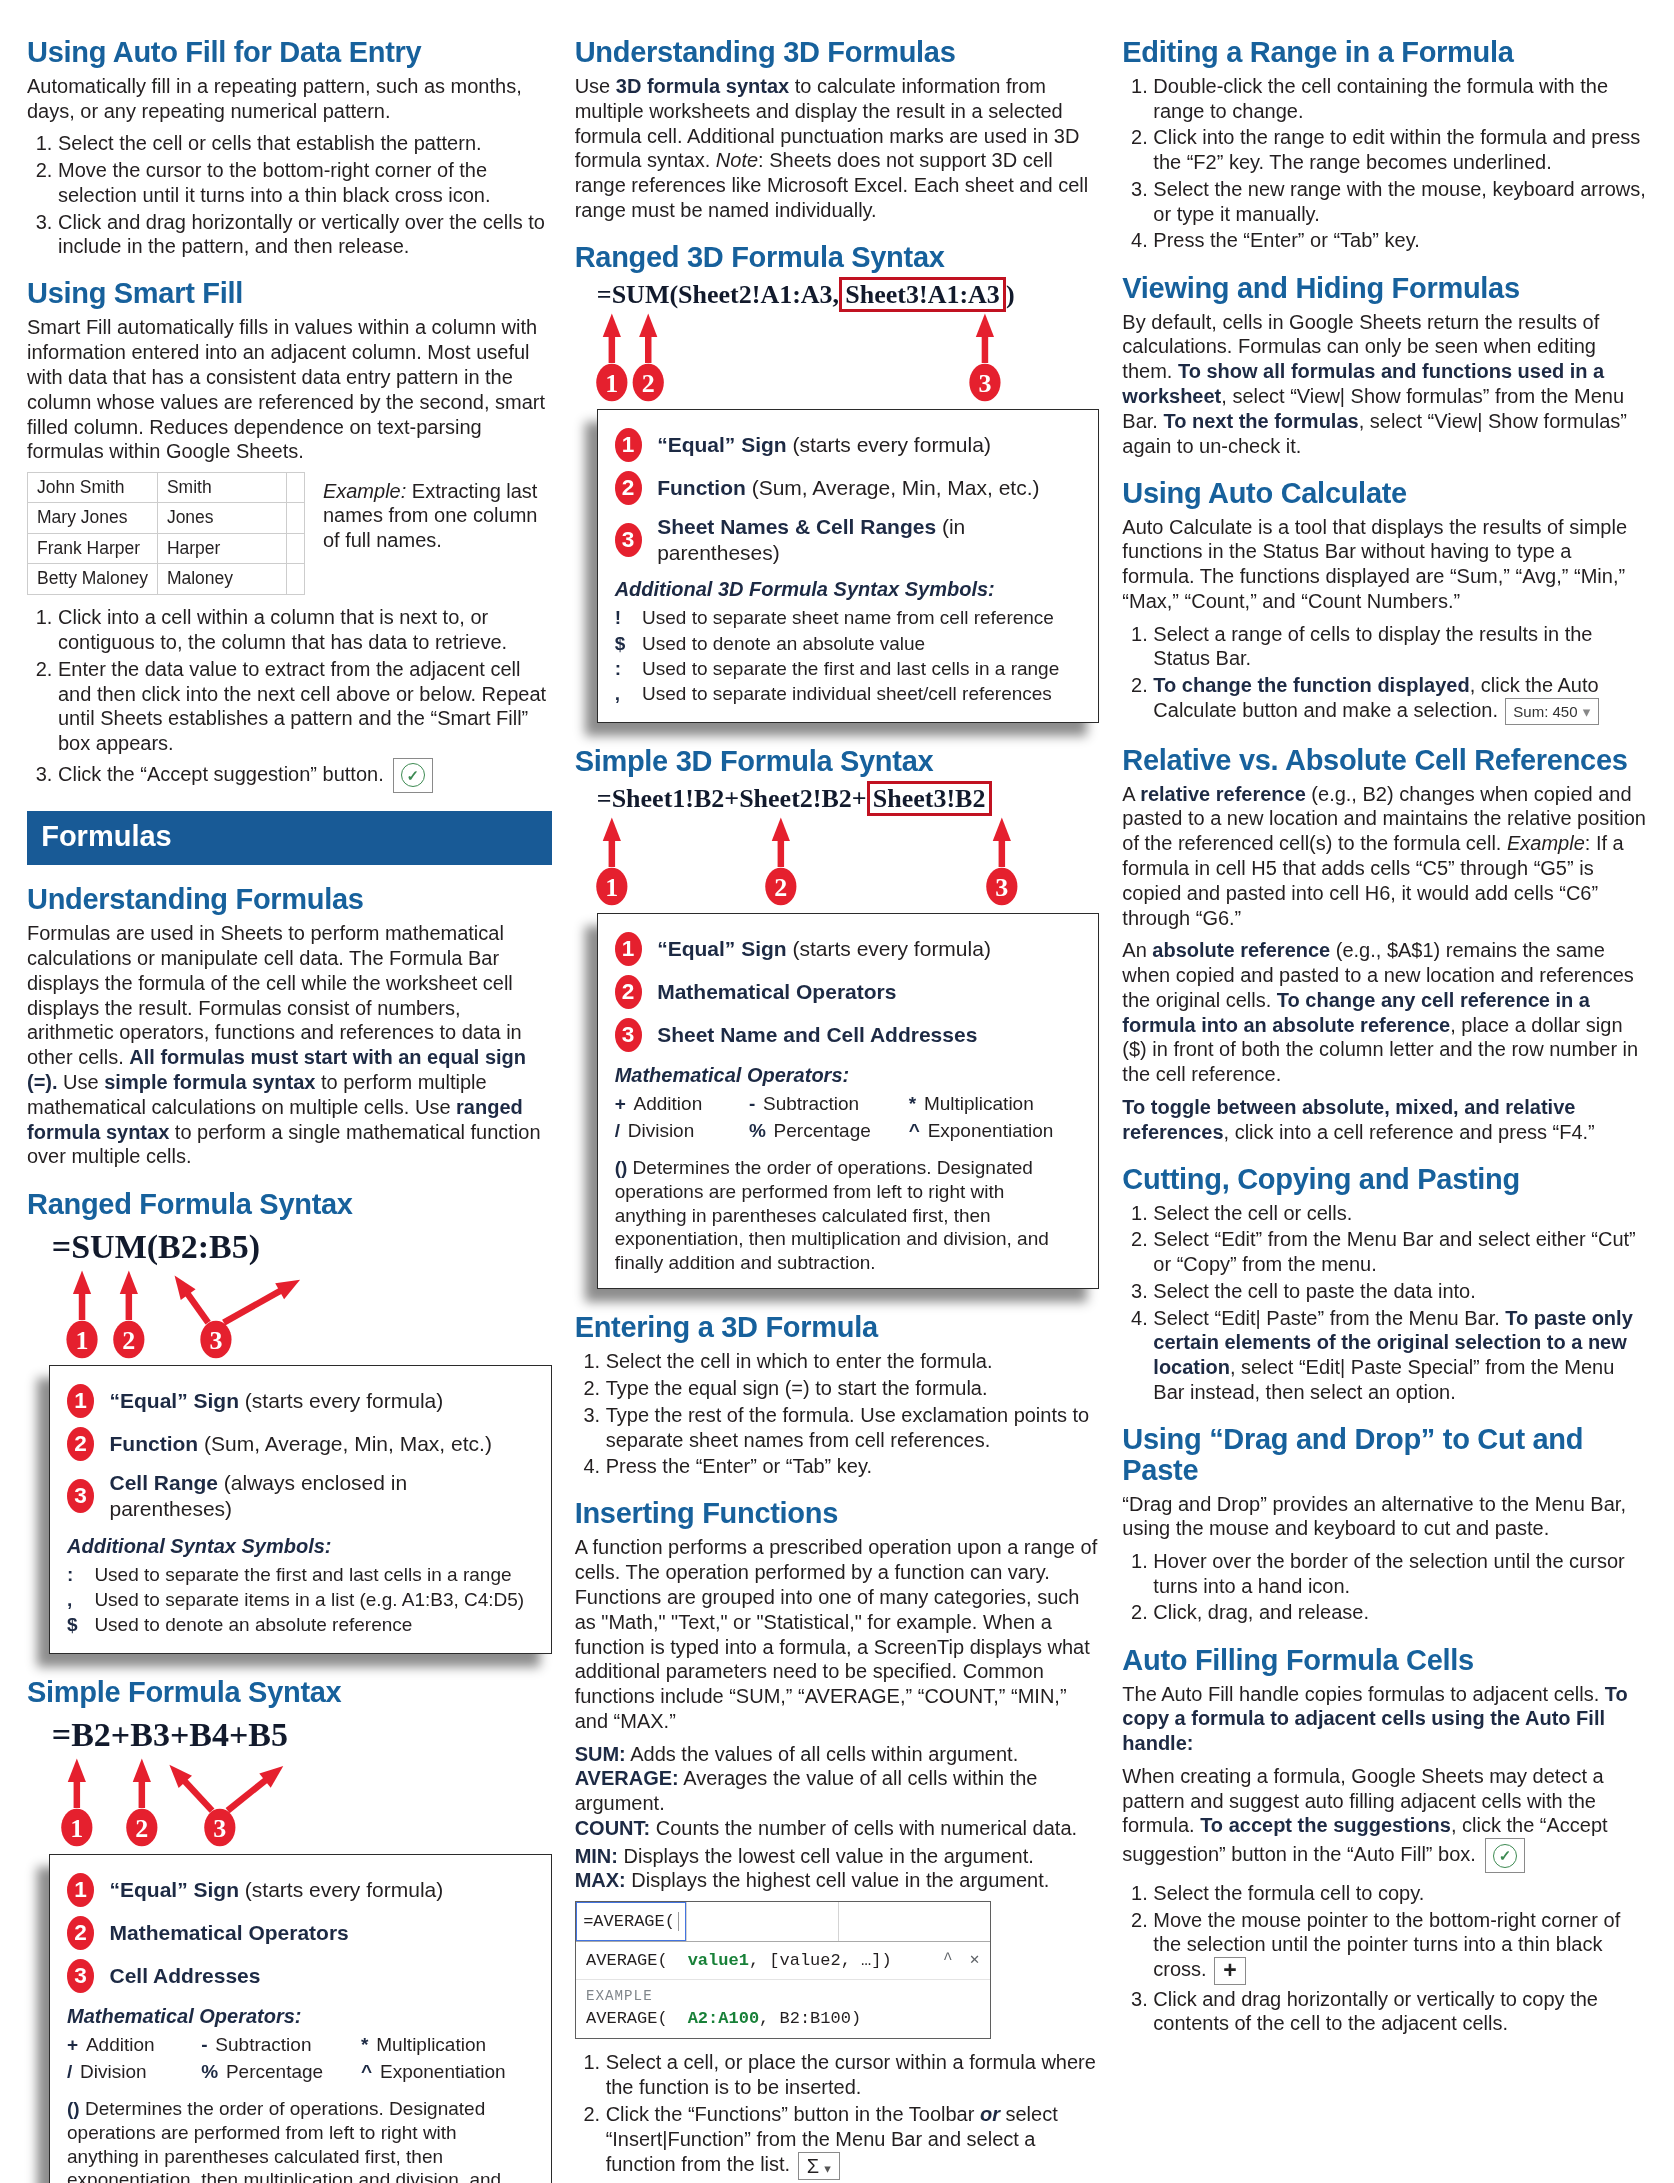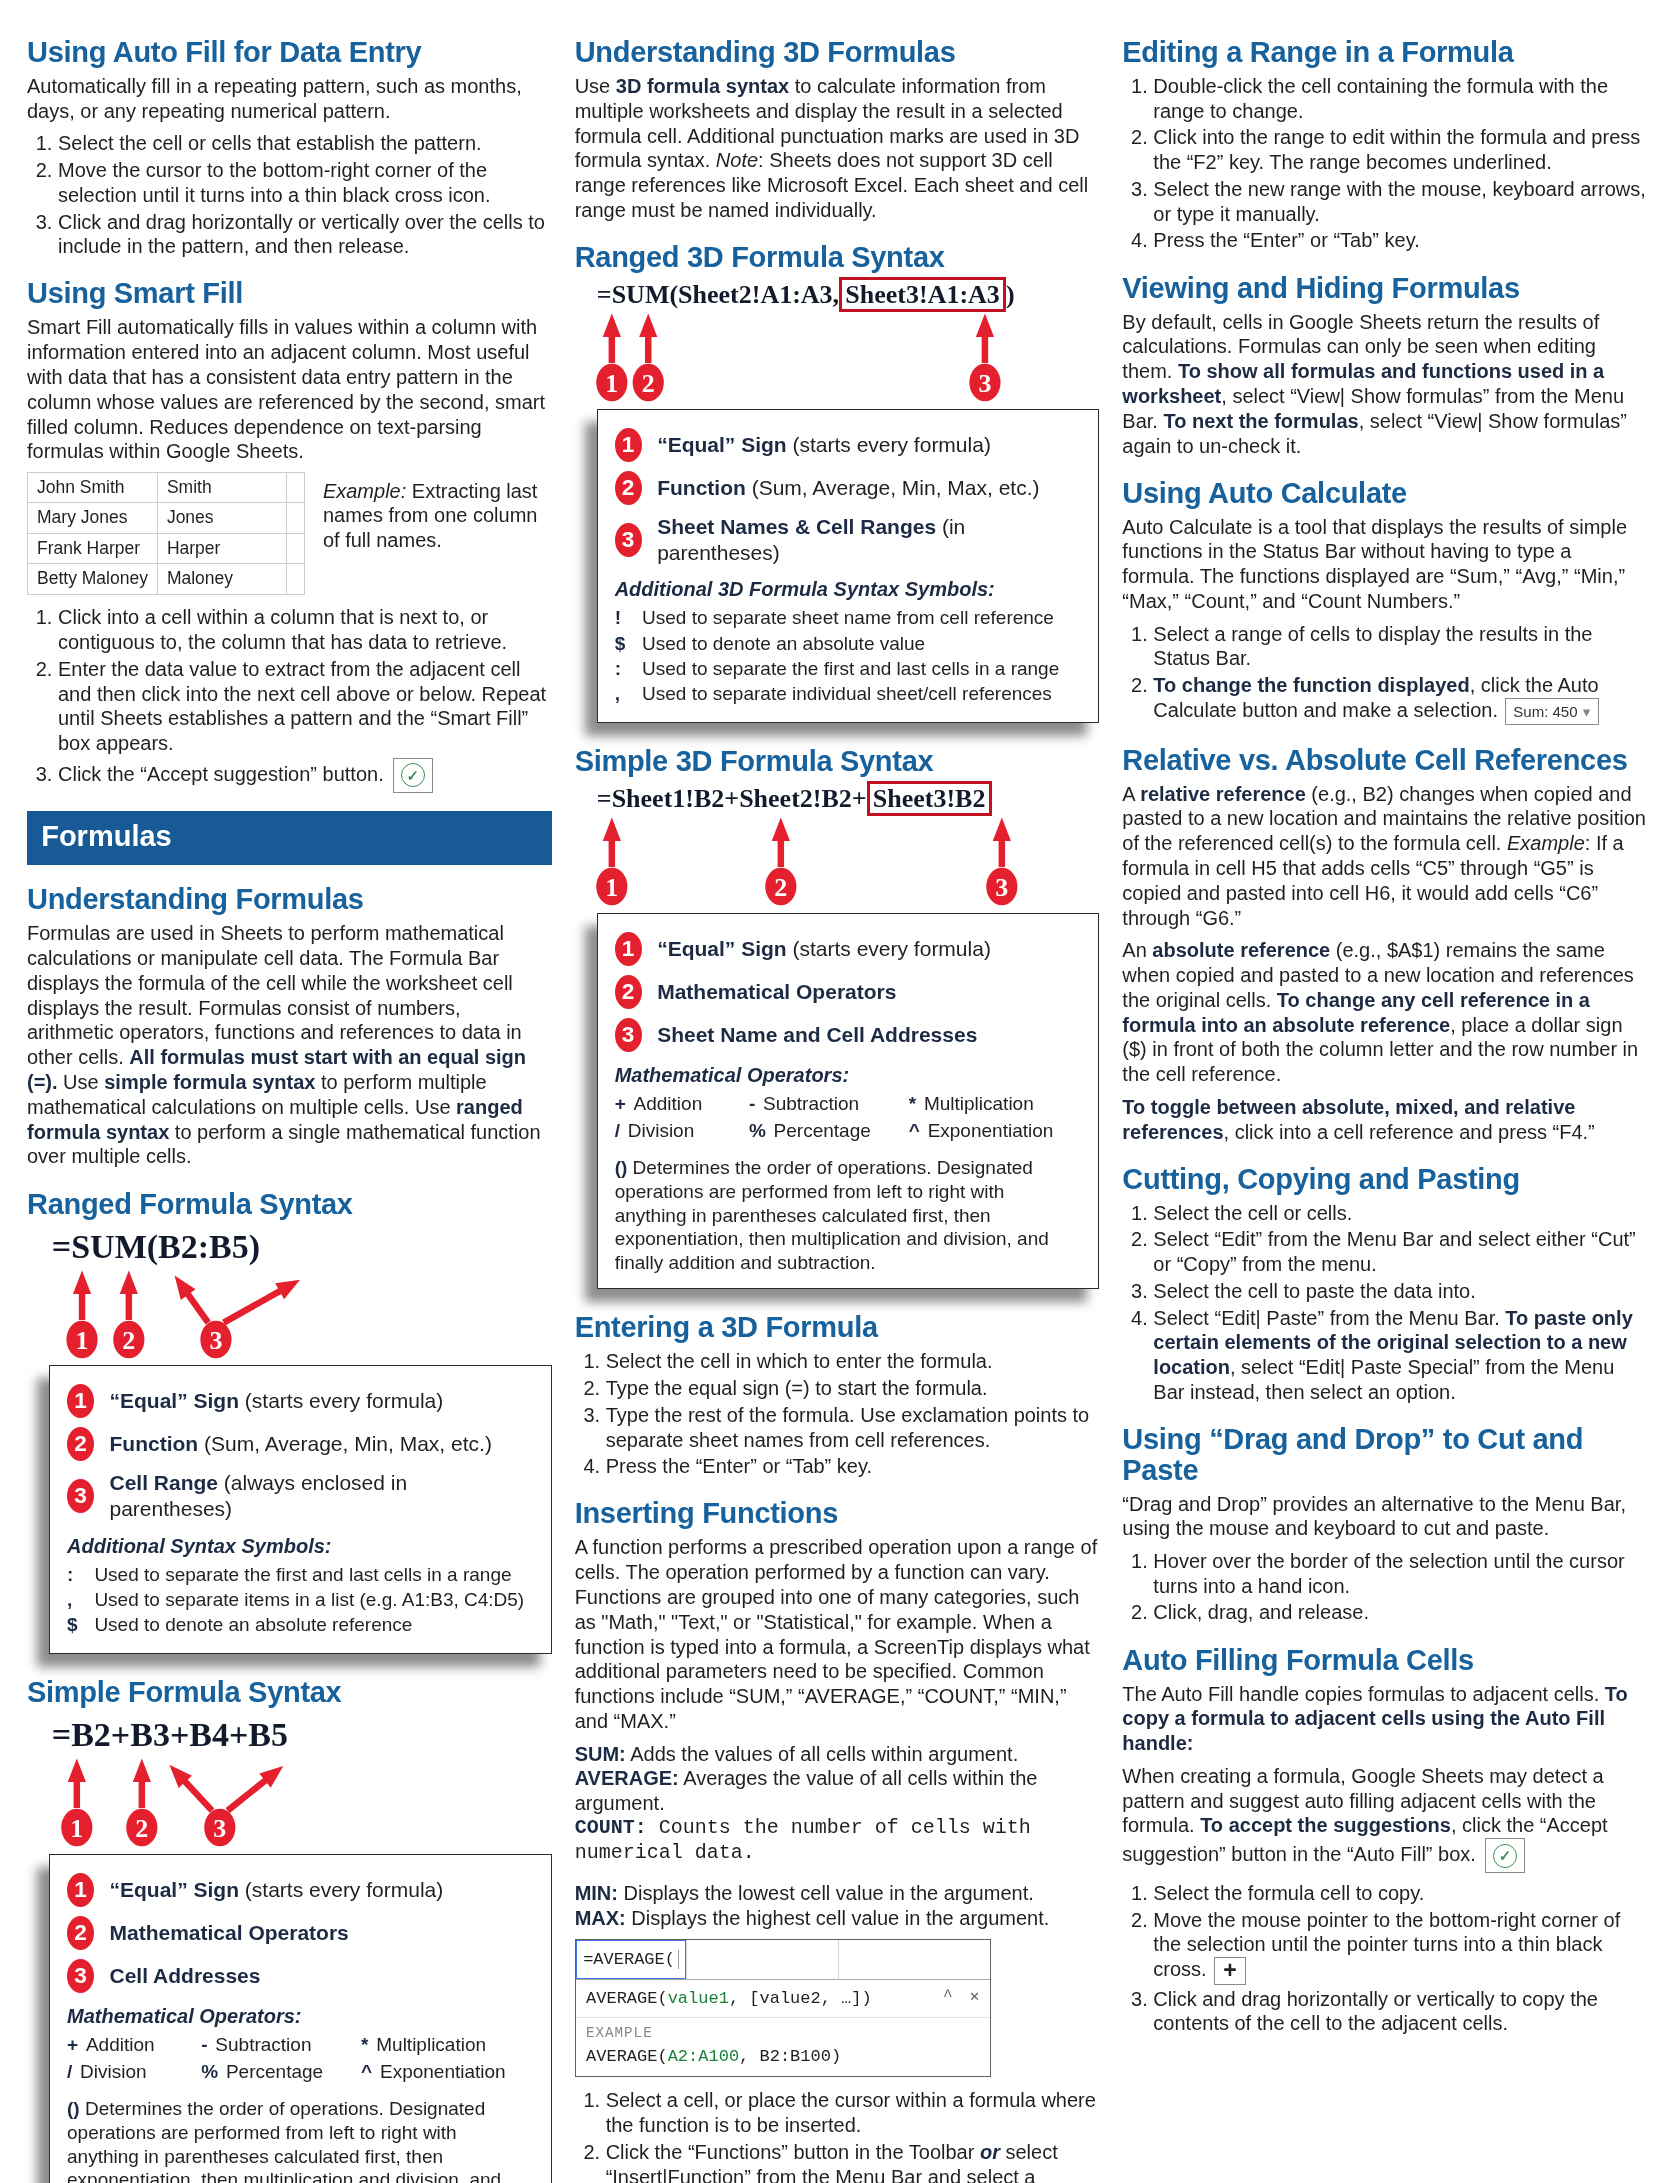--- a/index.html
+++ b/index.html
@@ -49,21 +49,21 @@
   .shot{border:1.3px solid #5f5f5f;width:414px;margin:3.9px 0 11.6px;font-family:"Liberation Mono",monospace;background:#fff;}
   .shot-row1{display:flex;border-bottom:1.3px solid #a9a9a9;height:39px;align-items:stretch;}
   .cellbox{border:1.9px solid #4374e0;padding:2.6px 6.5px;font-size:17px;display:flex;align-items:center;}
   .cursor{display:inline-block;width:0;border-left:1.9px solid #9a9a9a;height:19.4px;margin-left:2.6px;}
   .gridcell{border-left:1.3px solid #d4d4d4;flex:1;}
   .sig-row{display:flex;justify-content:space-between;align-items:center;padding:7.8px 10.4px;font-size:17px;
            border-bottom:1.3px solid #e4e4e4;}
   .sig-icons{color:#5f6368;font-size:16px;display:flex;gap:17px;}
   .ex-label{color:#80868b;font-size:14.2px;letter-spacing:1px;padding:7.8px 10.4px 1.3px;}
   .ex-line{font-size:17px;padding:1.3px 10.4px 9px;}
-  .green{color:#188038;font-weight:400;}
+  .green{color:#188038;font-weight:700;margin-left:20px;}
 </style>
 </head>
 <body>
 
 <div class="page">
 
   <div class="col">
 
     <h2>Using Auto Fill for Data Entry</h2>
     <p><span>Automatically fill in a repeating pattern, such as months, days, or any repeating numerical pattern.</span></p>
@@ -319,21 +319,21 @@
       <li><span>Select the cell in which to enter the formula.</span></li>
       <li><span>Type the equal sign (=) to start the formula.</span></li>
       <li><span>Type the rest of the formula. Use exclamation points to separate sheet names from cell references.</span></li>
       <li><span>Press the “Enter” or “Tab” key.</span></li>
     </ol>
 
     <h2>Inserting Functions</h2>
     <p><span>A function performs a prescribed operation upon a range of cells. The operation performed by a function can vary. Functions are grouped into one of many categories, such as "Math," "Text," or "Statistical," for example. When a function is typed into a formula, a ScreenTip displays what additional parameters need to be specified. Common functions include “SUM,” “AVERAGE,” “COUNT,” “MIN,” and “MAX.”</span></p>
     <p style="margin-bottom:0;"><span class="rb">SUM:</span><span> Adds the values of all cells within argument.</span></p>
     <p style="margin-bottom:0;"><span class="rb">AVERAGE:</span><span> Averages the value of all cells within the argument.</span></p>
-    <p style="margin-bottom:16px;font-family:Liberation Mono, monospace;"><span class="rb">COUNT:</span><span> Counts the number of cells with numerical data.</span></p>
+    <p style="margin-bottom:3px;"><span class="rb">COUNT:</span><span> Counts the number of cells with numerical data.</span></p>
     <p style="margin-bottom:0;"><span class="rb">MIN:</span><span> Displays the lowest cell value in the argument.</span></p>
     <p><span class="rb">MAX:</span><span> Displays the highest cell value in the argument.</span></p>
 
     <div class="shot">
       <div class="shot-row1">
         <span class="cellbox">
             <span>=AVERAGE(</span>
             <span class="cursor"></span>
           </span>
         <span class="gridcell"></span>

